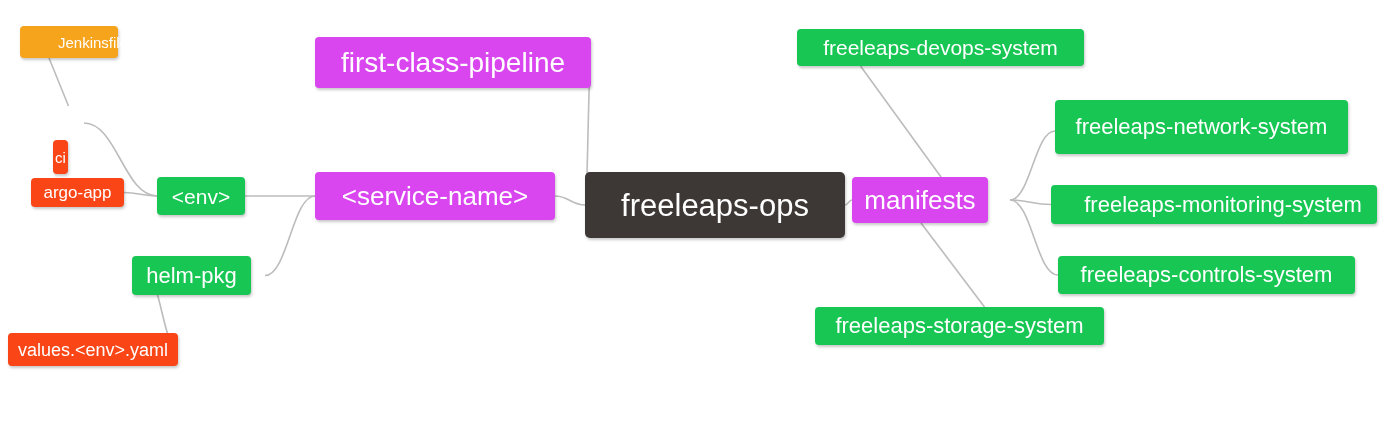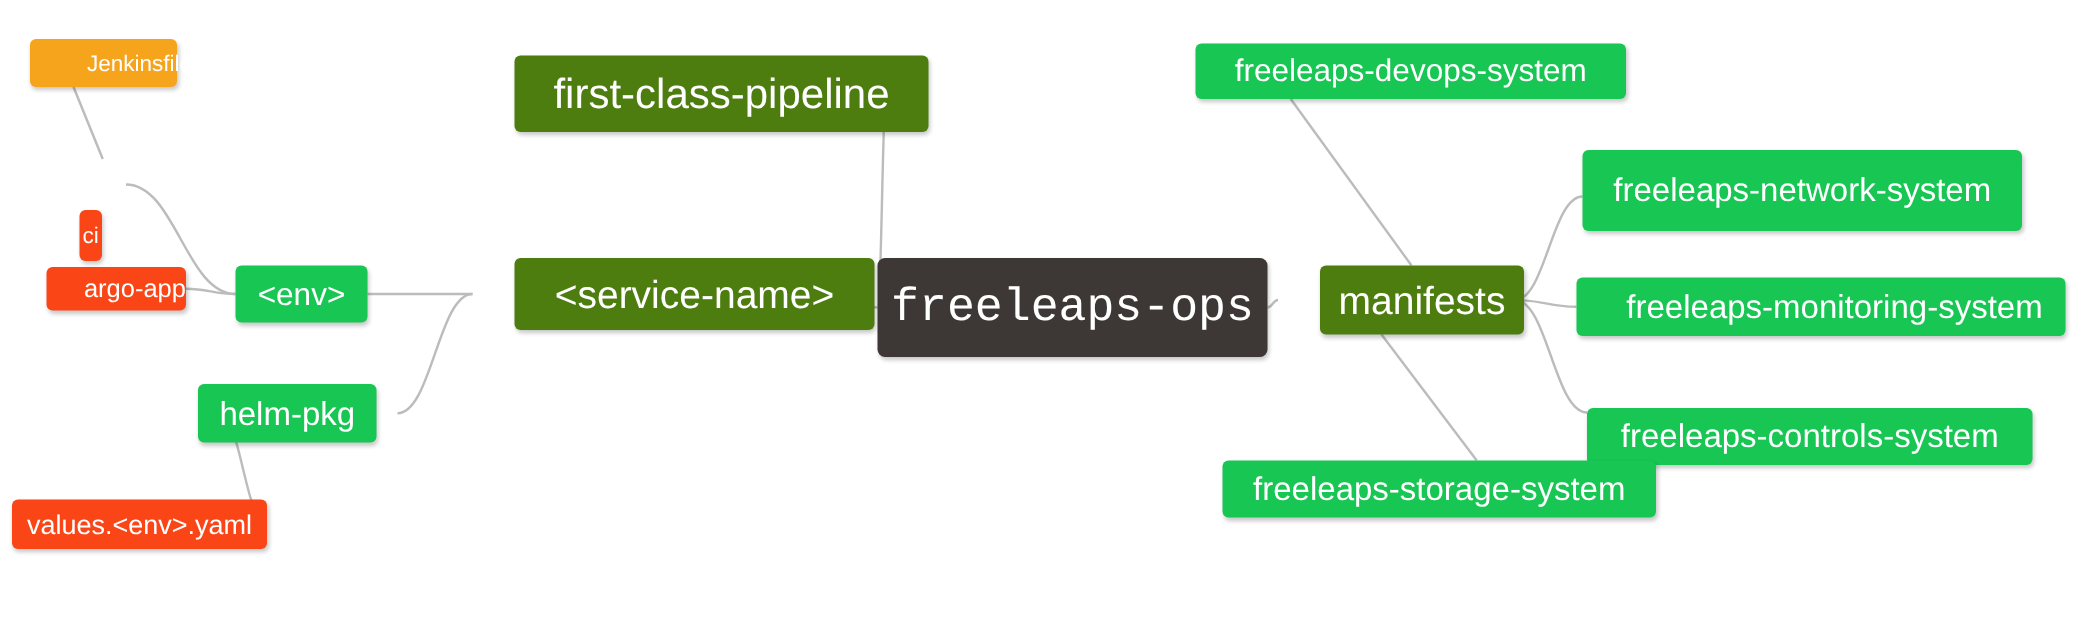--- a/index.html
+++ b/index.html
@@ -3,21 +3,21 @@
 <meta charset="utf-8">
 <style>
   html,body{margin:0;padding:0;background:#ffffff;}
   body{font-family:"Liberation Sans", sans-serif;}
   #canvas{position:relative;width:1390px;height:421px;background:#fff;overflow:hidden;}
   #links{position:absolute;left:0;top:0;width:1390px;height:421px;}
   .node{position:absolute;display:flex;align-items:center;justify-content:center;
         color:#ffffff;border-radius:4px;box-sizing:border-box;white-space:nowrap;
         box-shadow:1px 2px 3px rgba(0,0,0,0.22);line-height:1;}
   .n-root{background:#3d3835;font-size:31px;border-radius:5px;}
-  .n-blue{background:#4d7c0f;margin-left:28px;}
+  .n-blue{background:#d946ef;}
   .n-green{background:#17c653;}
   .n-orange{background:#f7a41d;padding-left:48px;}
   .n-red{background:#fa4616;}
 </style>
 </head>
 <body>
 
 <div id="canvas">
   <svg id="links" viewBox="0 0 1390 421" xmlns="http://www.w3.org/2000/svg">
       <path d="M 585 205 C 587.7 205, 588.3 62.5, 591 62.5" fill="none" stroke="#bcbcbc" stroke-width="1.6"></path>
@@ -28,21 +28,21 @@
       <path d="M 157 196 C 124.15 196, 116.85 123, 84 123" fill="none" stroke="#bcbcbc" stroke-width="1.6"></path>
       <path d="M 157 196 C 142.15 196, 138.85 192.5, 124 192.5" fill="none" stroke="#bcbcbc" stroke-width="1.6"></path>
       <path d="M 49 58 L 68.5 106" fill="none" stroke="#bcbcbc" stroke-width="1.6"></path>
       <path d="M 146 275.5 C 160.4 275.5, 163.6 349.5, 178 349.5" fill="none" stroke="#bcbcbc" stroke-width="1.6"></path>
       <path d="M 860.5 66 L 941 177" fill="none" stroke="#bcbcbc" stroke-width="1.6"></path>
       <path d="M 1010 200 C 1030.25 200, 1034.75 131, 1055 131" fill="none" stroke="#bcbcbc" stroke-width="1.6"></path>
       <path d="M 1010 200 C 1028.45 200, 1032.55 204.5, 1051 204.5" fill="none" stroke="#bcbcbc" stroke-width="1.6"></path>
       <path d="M 1010 200 C 1031.6 200, 1036.4 275, 1058 275" fill="none" stroke="#bcbcbc" stroke-width="1.6"></path>
       <path d="M 921 223 L 984.5 307" fill="none" stroke="#bcbcbc" stroke-width="1.6"></path>
     </svg>
-<div class="node n-root" style="left: 585px; top: 172px; width: 260px; height: 66px; font-size: 31px; font-family: Liberation Mono, monospace;">
+<div class="node n-root" style="left: 585px; top: 172px; width: 260px; height: 66px; font-size: 31px;">
       <span>freeleaps-ops</span>
     </div>
     <div class="node n-blue" style="left: 315px; top: 37px; width: 276px; height: 51px; font-size: 28px;">
       <span>first-class-pipeline</span>
     </div>
     <div class="node n-blue" style="left: 315px; top: 172px; width: 240px; height: 48px; font-size: 26px;">
       <span>&lt;service-name&gt;</span>
     </div>
     <div class="node n-blue" style="left: 852px; top: 177px; width: 136px; height: 46px; font-size: 26px;">
       <span>manifests</span>
@@ -52,34 +52,34 @@
     </div>
     <div class="node n-green" style="left: 132px; top: 256px; width: 119px; height: 39px; font-size: 22px;">
       <span>helm-pkg</span>
     </div>
     <div class="node n-orange" style="left: 20px; top: 26px; width: 98px; height: 32px; font-size: 15px;">
       <span>Jenkinsfile</span>
     </div>
     <div class="node n-red" style="left: 53px; top: 106px; width: 15px; height: 34px; font-size: 15px; margin-top: 34px;">
       <span>ci</span>
     </div>
-    <div class="node n-red" style="left: 31px; top: 178px; width: 93px; height: 29px; font-size: 17px; justify-content: flex-end;">
+    <div class="node n-red" style="left: 31px; top: 178px; width: 93px; height: 29px; font-size: 17px;">
       <span>argo-app</span>
     </div>
     <div class="node n-red" style="left: 8px; top: 333px; width: 170px; height: 33px; font-size: 18px;">
       <span>values.&lt;env&gt;.yaml</span>
     </div>
     <div class="node n-green" style="left: 797px; top: 29px; width: 287px; height: 37px; font-size: 21px;">
       <span>freeleaps-devops-system</span>
     </div>
     <div class="node n-green" style="left: 1055px; top: 100px; width: 293px; height: 54px; font-size: 22px;">
       <span>freeleaps-network-system</span>
     </div>
     <div class="node n-green" style="left: 1051px; top: 185px; width: 326px; height: 39px; font-size: 22px; padding-left: 18px;">
       <span>freeleaps-monitoring-system</span>
     </div>
-    <div class="node n-green" style="left: 1058px; top: 256px; width: 297px; height: 38px; font-size: 22px; margin-top: 16px;">
+    <div class="node n-green" style="left: 1058px; top: 256px; width: 297px; height: 38px; font-size: 22px;">
       <span>freeleaps-controls-system</span>
     </div>
     <div class="node n-green" style="left: 815px; top: 307px; width: 289px; height: 38px; font-size: 22px;">
       <span>freeleaps-storage-system</span>
     </div>
   </div>
 
 </body></html>

